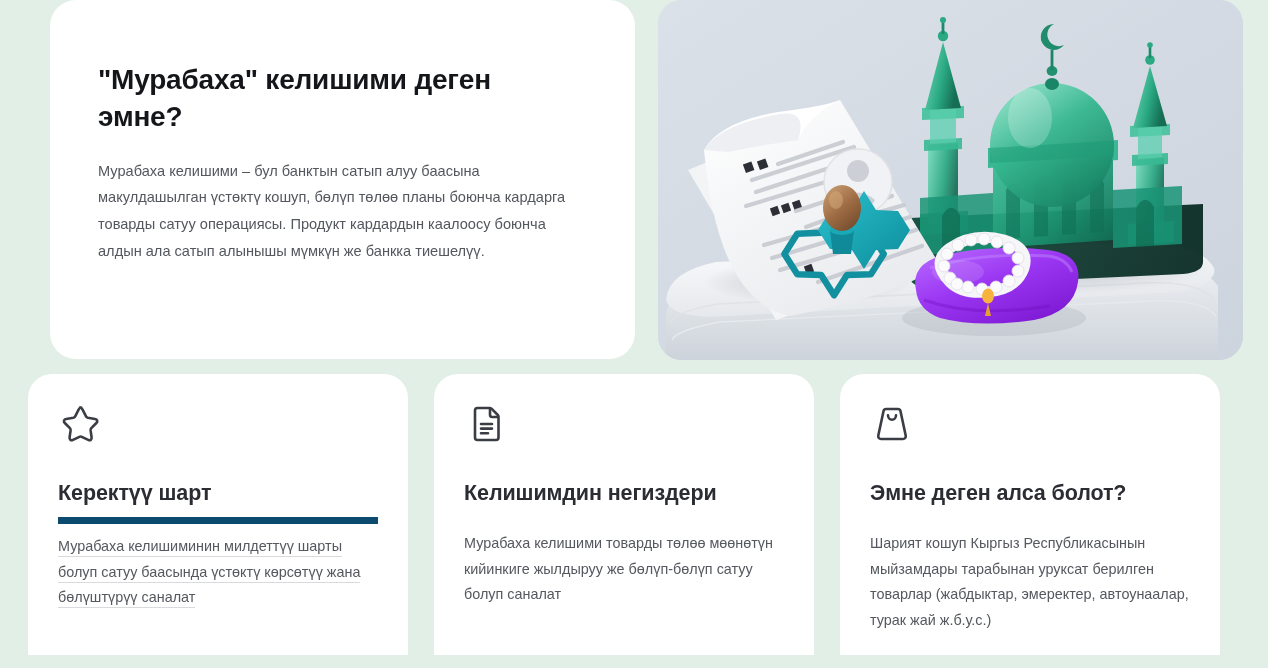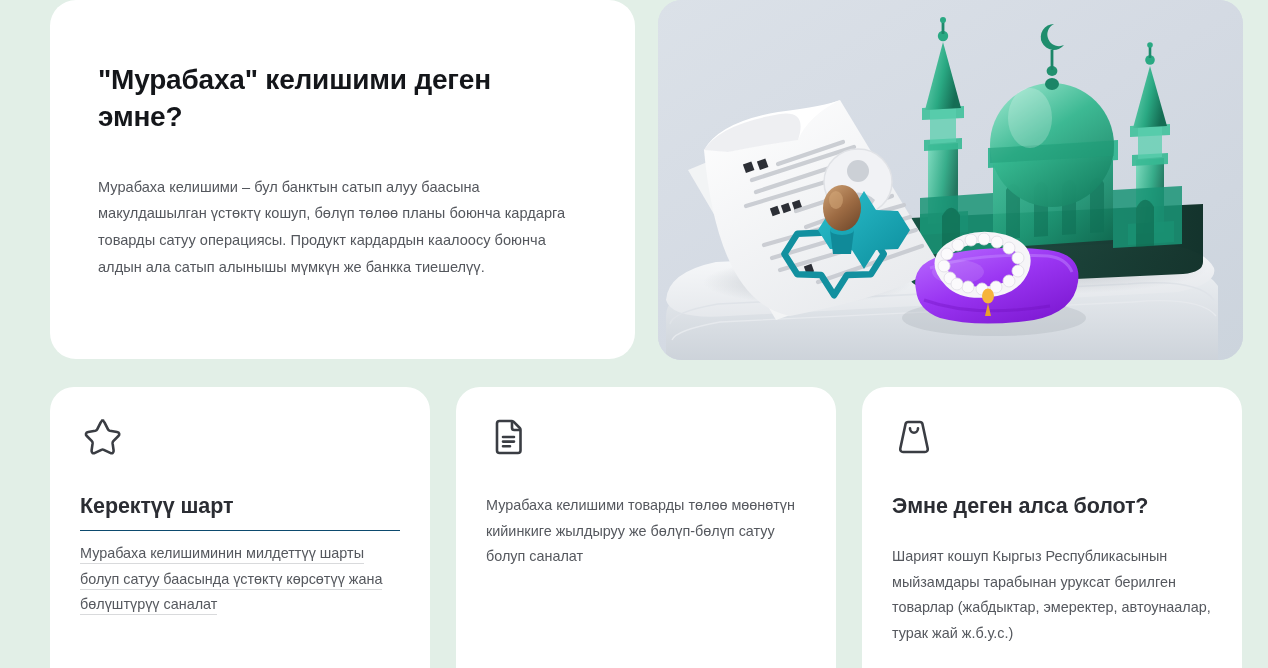--- a/index.html
+++ b/index.html
@@ -49,21 +49,21 @@
   .intro-title {
     font-size: 28px;
     line-height: 1.32;
     font-weight: 700;
     color: #14161a;
     letter-spacing: -0.2px;
     max-width: 480px;
   }
 
   .intro-body {
-    margin-top: 38px;
+    margin-top: 22px;
     font-size: 14.6px;
     line-height: 1.82;
     color: #54575d;
     max-width: 478px;
   }
 
   
 
   .hero-card {
     position: absolute;
@@ -76,26 +76,26 @@
     background: linear-gradient(160deg, #d8dee6 0%, #d3dae3 45%, #cfd7e0 100%);
   }
 
   .hero-svg { display: block; width: 585px; height: 360px; }
 
   
 
   .feature-row {
     position: absolute;
     left: 0;
-    top: 387px;
+    top: 374px;
     width: 1268px;
     height: 281px;
     display: flex;
     gap: 26px;
-    padding-left: 50px;
+    padding-left: 28px;
   }
 
   .feature-card {
     width: 380px;
     height: 281px;
     background: #ffffff;
     border-radius: 24px 24px 0 0;
     padding: 28px 30px 0 30px;
     position: relative;
     flex: 0 0 auto;
@@ -117,21 +117,21 @@
   }
 
   .feature-body {
     margin-top: 24px;
     font-size: 14.4px;
     line-height: 1.78;
     color: #55585e;
   }
 
   .feature-body.ruled {
-    border-top: 1px solid #0c4a6e;
+    border-top: 7px solid #0c4a6e;
     padding-top: 10px;
     margin-top: 10px;
   }
   .feature-body.ruled .ruled-inner {
     display: inline;
     border-bottom: 1px solid #d9dadc;
     padding-bottom: 2px;
   }
 </style>
 </head>
@@ -367,20 +367,21 @@
         <span class="ruled-inner">Мурабаха келишиминин милдеттүү шарты болуп сатуу баасында үстөктү көрсөтүү жана бөлүштүрүү саналат</span>
       </div>
     </section>
 
     <section class="feature-card">
       <svg class="feature-icon" viewBox="0 0 44 44" fill="none">
         <path d="M11 8.5 c0 -1.4 1.1 -2.5 2.5 -2.5 h12.2 c.7 0 1.3 .3 1.8 .7 l6.3 6.3 c.5 .5 .7 1.1 .7 1.8 v20.7 c0 1.4 -1.1 2.5 -2.5 2.5 h-18.5 c-1.4 0 -2.5 -1.1 -2.5 -2.5 Z" stroke="#3a3d43" stroke-width="2.6" stroke-linejoin="round"></path>
         <path d="M26 6.4 v6.4 c0 1.2 1 2.2 2.2 2.2 h6.4" stroke="#3a3d43" stroke-width="2.6" stroke-linejoin="round"></path>
         <path d="M17 22 h11 M17 26.6 h11 M17 31.2 h7" stroke="#3a3d43" stroke-width="2.6" stroke-linecap="round"></path>
       </svg>
+      <h2 class="feature-title">Келишимдин негиздери</h2>
       <p class="feature-body">Мурабаха келишими товарды төлөө мөөнөтүн кийинкиге жылдыруу же бөлүп-бөлүп сатуу болуп саналат</p>
     </section>
 
     <section class="feature-card">
       <svg class="feature-icon" viewBox="0 0 44 44" fill="none">
         <path d="M13.6 8.8 c.3 -1.1 1.3 -1.8 2.5 -1.8 h11.8 c1.2 0 2.2 .7 2.5 1.8 l5.3 24.8 c.4 1.9 -.9 3.4 -2.7 3.4 h-22 c-1.8 0 -3.1 -1.5 -2.7 -3.4 Z" stroke="#3a3d43" stroke-width="2.6" stroke-linejoin="round"></path>
         <path d="M18 13.2 c0 2.6 1.8 4.6 4 4.6 s4 -2 4 -4.6" stroke="#3a3d43" stroke-width="2.6" stroke-linecap="round"></path>
       </svg>
       <h2 class="feature-title">Эмне деген алса болот?</h2>
       <p class="feature-body">Шарият кошуп Кыргыз Республикасынын мыйзамдары тарабынан уруксат берилген товарлар (жабдыктар, эмеректер, автоунаалар, турак жай ж.б.у.с.)</p>

